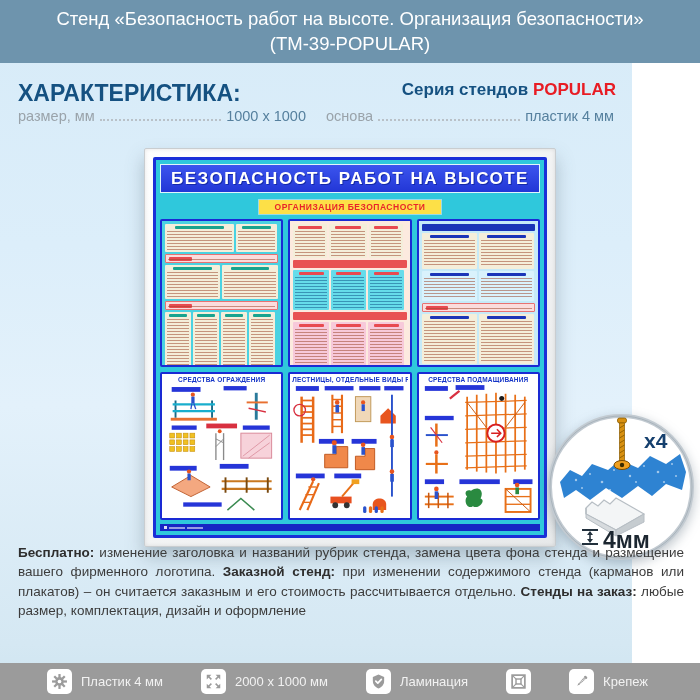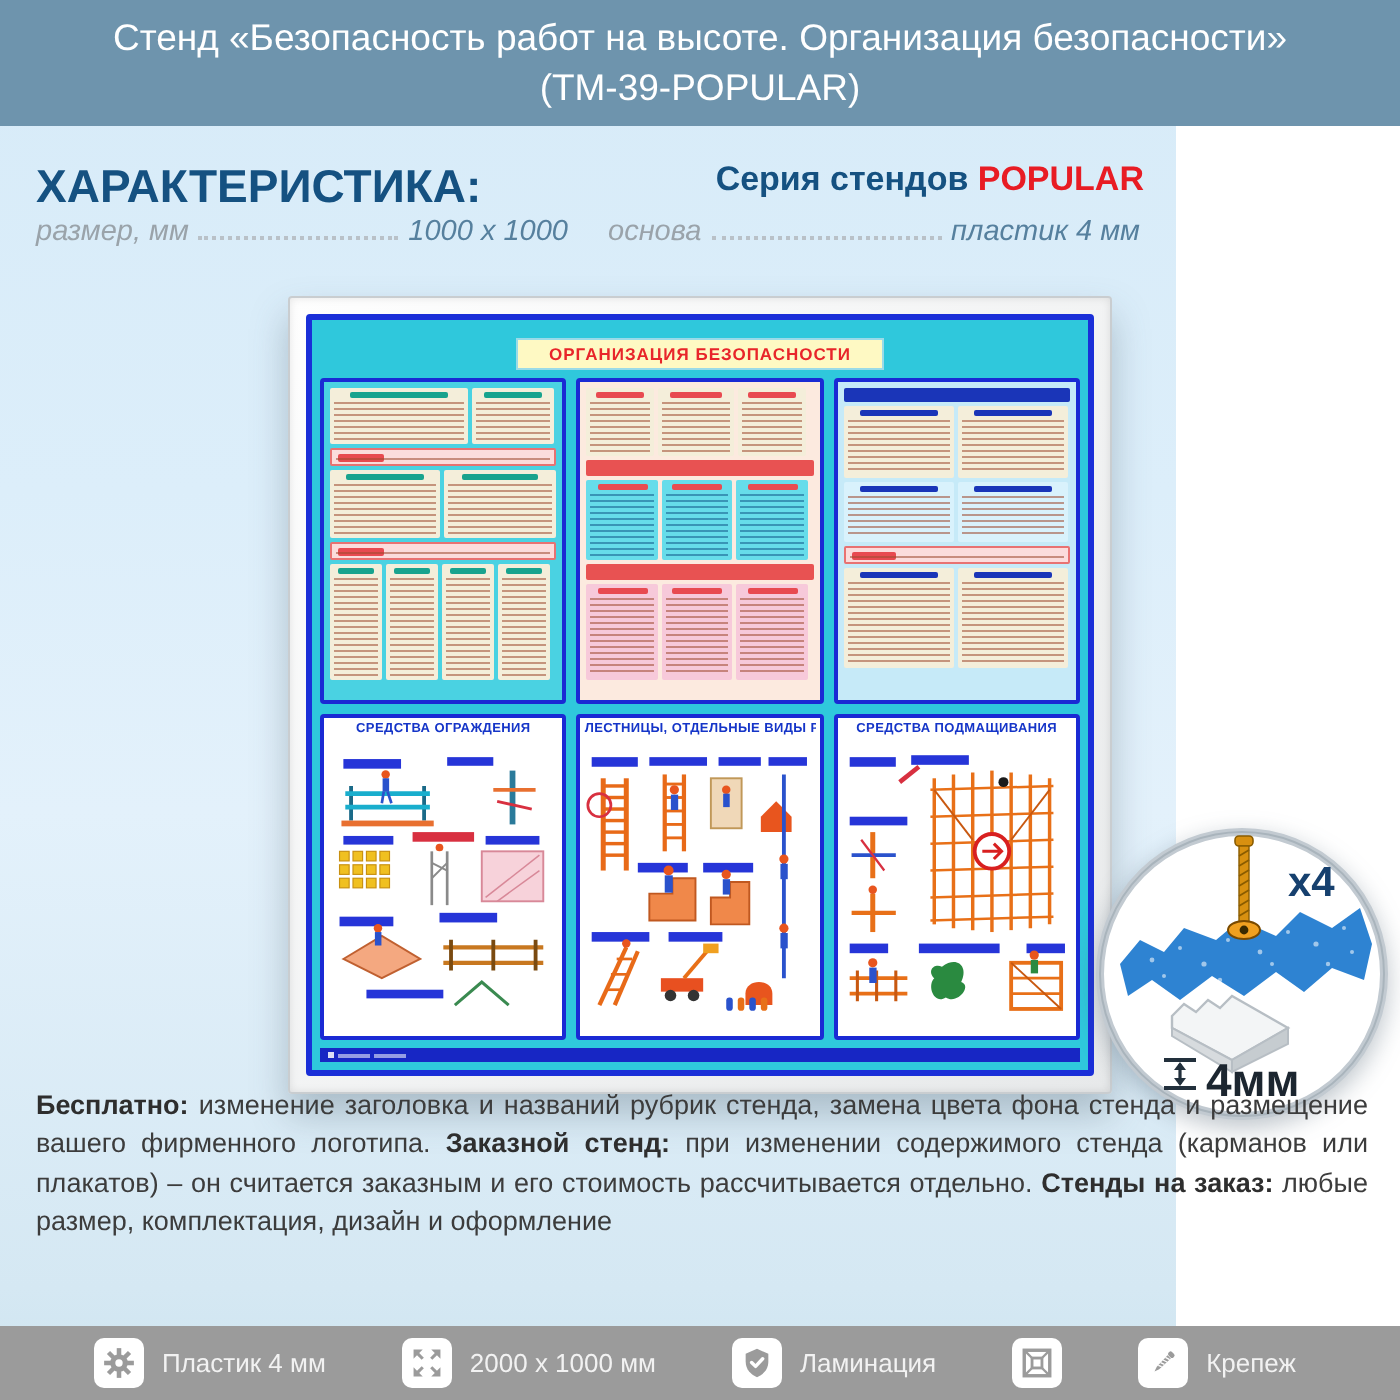--- a/index.html
+++ b/index.html
@@ -1,45 +1,45 @@
 <!DOCTYPE html>
 <html><head>
 <meta charset="utf-8">
 <style>
   html,body{margin:0;padding:0;}
   body{width:700px;height:700px;font-family:"Liberation Sans",sans-serif;overflow:hidden;background:#fff;}
-  .page{position:relative;width:588px;height:700px;background:linear-gradient(180deg,#d7ebf8 0%,#dceefa 35%,#e3f1fb 58%,#d5e8f3 92%,#cde4f0 100%);}
+  .page{position:relative;width:588px;height:700px;background:linear-gradient(180deg,#d7ebf8 0%,#dceefa 35%,#e3f1fb 58%,#d5e8f3 92%,#cde4f0 100%);padding-left:44px;}
 
   
   .hdr{position:absolute;top:0;left:0;width:700px;height:63px;background:#6e94ad;color:#fff;
        display:flex;flex-direction:column;align-items:center;justify-content:center;line-height:1.3;}
   .hdr .l1{font-size:18.5px;}
   .hdr .l2{font-size:18.5px;}
 
   
   .char-head{position:absolute;left:18px;top:80px;font-size:23px;font-weight:bold;color:#155181;}
   .series{position:absolute;right:16px;top:80px;font-size:17px;font-weight:bold;color:#155181;}
   .series .red{color:#e81c24;}
-  .specs{position:absolute;left:18px;right:18px;top:108px;display:flex;gap:20px;font-style:italic;}
+  .specs{position:absolute;left:18px;right:18px;top:108px;display:flex;gap:20px;}
   .spec{flex:1;display:flex;align-items:baseline;font-size:14.5px;color:#9aa3aa;}
   .spec .dots{flex:1;border-bottom:2px dotted #b9c1c8;margin:0 5px 3px 5px;}
   .spec .val{color:#56809e;white-space:nowrap;}
 
   
   .stand{position:absolute;left:144px;top:148px;width:412px;height:399px;
          background:linear-gradient(135deg,#fefefe,#e7e9ea);border:1px solid #c9cdd0;border-radius:2px;
          box-shadow:0 10px 18px rgba(80,100,115,.35), inset 0 0 4px rgba(0,0,0,.10);
          padding:8px;box-sizing:border-box;}
   .poster{width:100%;height:100%;background:#2fc8dc;border:3px solid #1a2fd8;border-radius:2px;
           box-sizing:border-box;padding:4px;display:flex;flex-direction:column;}
   .ptitle{background:linear-gradient(180deg,#3c55ee,#2236d6);color:#fff;font-weight:bold;text-align:center;
           font-size:17px;letter-spacing:1.5px;padding:4px 0 3px;border:1px solid #dff6fb;
           text-shadow:1px 1px 0 #1428a8;white-space:nowrap;overflow:hidden;}
   .psub{text-align:center;margin:3px 0 4px;}
-  .psub span{display:inline-block;background:#fef9c3;color:#e8252a;font-weight:bold;font-size:8.5px;
+  .psub span{display:inline-block;background:#fde047;color:#e8252a;font-weight:bold;font-size:8.5px;
              letter-spacing:.5px;padding:2px 16px;border:1px solid #9adbe8;}
   .rows{flex:1;display:flex;flex-direction:column;gap:5px;min-height:0;}
   .row{flex:1;display:flex;gap:5px;min-height:0;}
   .panel{flex:1;border:2px solid #1a2ad4;border-radius:2px;overflow:hidden;box-sizing:border-box;}
   .panel.mock{padding:3px;display:flex;flex-wrap:wrap;gap:2px;align-content:flex-start;}
   .t1{background:#4ad2e2;}
   .t2{background:#fceadf;}
   .t3{background:#c6eaf8;}
 
   
@@ -110,20 +110,21 @@
     </div>
     <div class="spec">
       <span>основа</span>
       <span class="dots"></span>
       <span class="val">пластик 4 мм</span>
     </div>
   </div>
 
   <div class="stand">
     <div class="poster">
+      <div class="ptitle">БЕЗОПАСНОСТЬ РАБОТ НА ВЫСОТЕ</div>
       <div class="psub"><span>ОРГАНИЗАЦИЯ БЕЗОПАСНОСТИ</span></div>
 
       <div class="rows">
 
         <div class="row">
           <div class="panel mock t1">
             <div class="mb w60 h28"></div>
               <div class="mb w36 h28"></div>
             <div class="mb strip-pink w100 h9"></div>
             <div class="mb w48 h34"></div>

